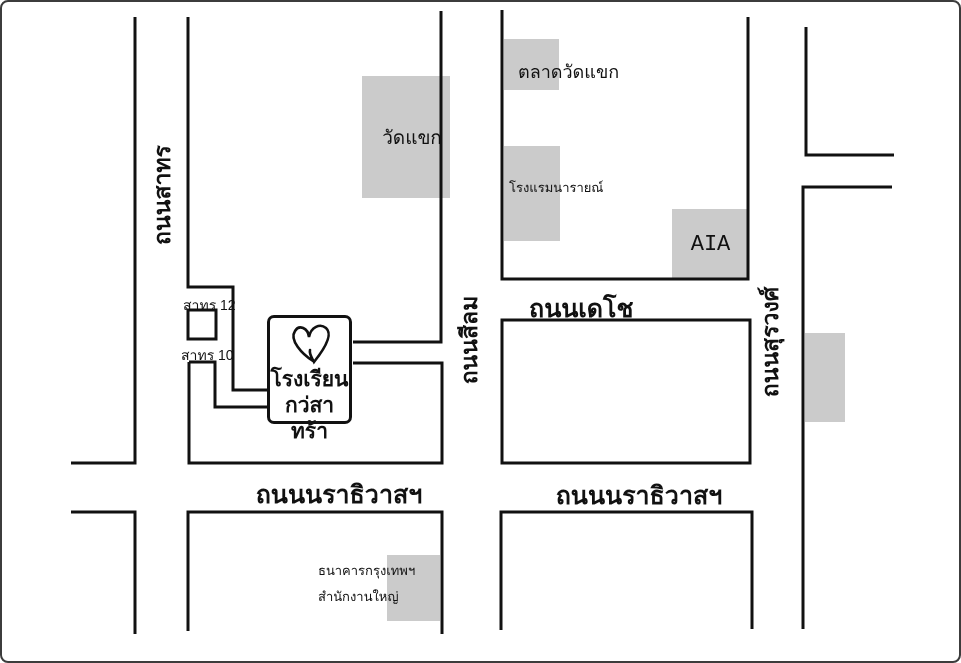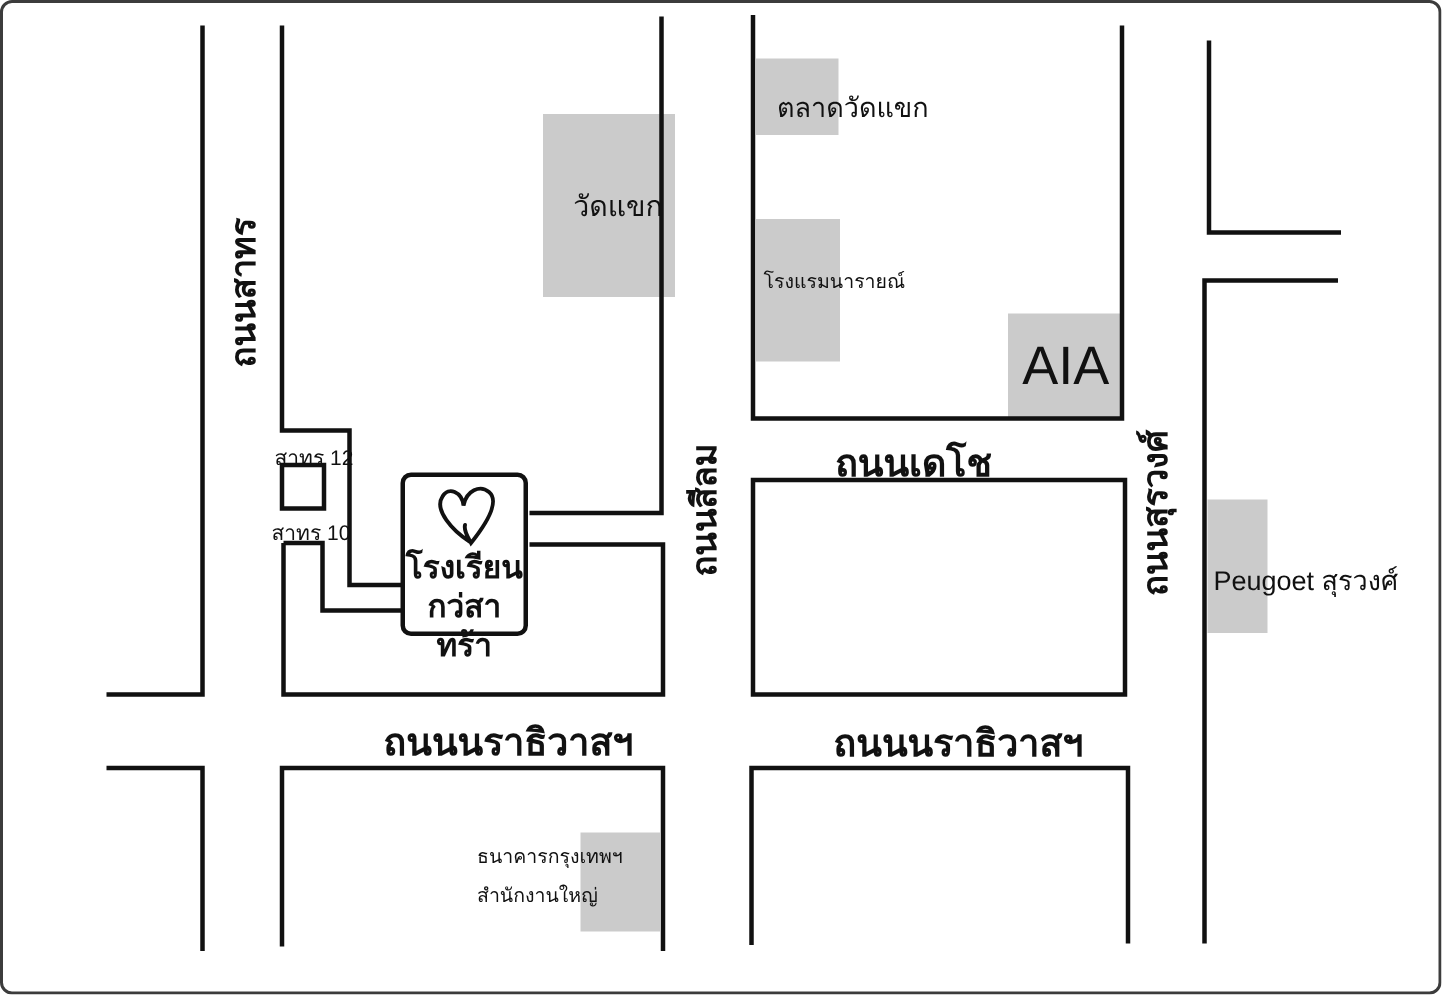--- a/index.html
+++ b/index.html
@@ -55,21 +55,21 @@
 
   <div class="building" style="left:360px;top:74px;width:76px;height:122px;padding-left:12px;">
     <span class="place center-text" style="font-size:19px;">วัดแขก</span>
   </div>
 
   <div class="building" style="left:502px;top:37px;width:55px;height:51px;"></div>
 
   <div class="building" style="left:502px;top:144px;width:56px;height:95px;"></div>
 
   <div class="building" style="left:670px;top:207px;width:77px;height:70px;">
-    <span style="font-size:36px;">AIA</span>
+    <span style="font-size:22px;font-family:Liberation Mono, monospace;">AIA</span>
   </div>
 
   <div class="building" style="left:803px;top:331px;width:40px;height:89px;"></div>
 
   <div class="building" style="left:385px;top:553px;width:53px;height:66px;"></div>
 
   <svg class="roads-svg" width="961" height="663" viewBox="0 0 961 663" fill="none" stroke="#111111" stroke-width="3">
 
     <path d="M133,15 V461 H69"></path>
     <path d="M69,510 H133 V632"></path>
@@ -105,33 +105,32 @@
     <span>โรงเรียน</span>
     <span>กว่สาทร้า</span>
   </div>
 
   <div class="lbl vroad" style="left:80px;top:178px;width:160px;height:30px;line-height:30px;">ถนนสาทร</div>
 
   <div class="lbl vroad" style="left:388px;top:323px;width:158px;height:30px;line-height:30px;">ถนนสีลม</div>
 
   <div class="lbl vroad" style="left:678px;top:325px;width:180px;height:30px;line-height:30px;">ถนนสุรวงศ์</div>
 
-  <div class="lbl road" style="left:527px;top:286px;width:160px;text-align:center;">ถนนเดโช</div>
+  <div class="lbl road" style="left:527px;top:286px;width:160px;text-align:left;">ถนนเดโช</div>
 
   <div class="lbl road" style="left:237px;top:472px;width:200px;text-align:center;">ถนนนราธิวาสฯ</div>
 
   <div class="lbl road" style="left:537px;top:473px;width:200px;text-align:center;">ถนนนราธิวาสฯ</div>
 
   <div class="lbl small" style="left:181px;top:292px;">สาทร 12</div>
 
   <div class="lbl small" style="left:179px;top:342px;">สาทร 10</div>
 
   <div class="lbl place" style="left:516px;top:55px;font-size:18px;">ตลาดวัดแขก</div>
 
   <div class="lbl place" style="left:507px;top:175px;">โรงแรมนารายณ์</div>
 
-  <div class="lbl latin" style="left:807px;top:370px;">Peugoet สุรวงศ์</div>
 
   <div class="lbl place" style="left:316px;top:558px;">ธนาคารกรุงเทพฯ</div>
 
   <div class="lbl place" style="left:316px;top:584px;text-align:right;">สำนักงานใหญ่</div>
 
 </div>
 
 </body></html>

